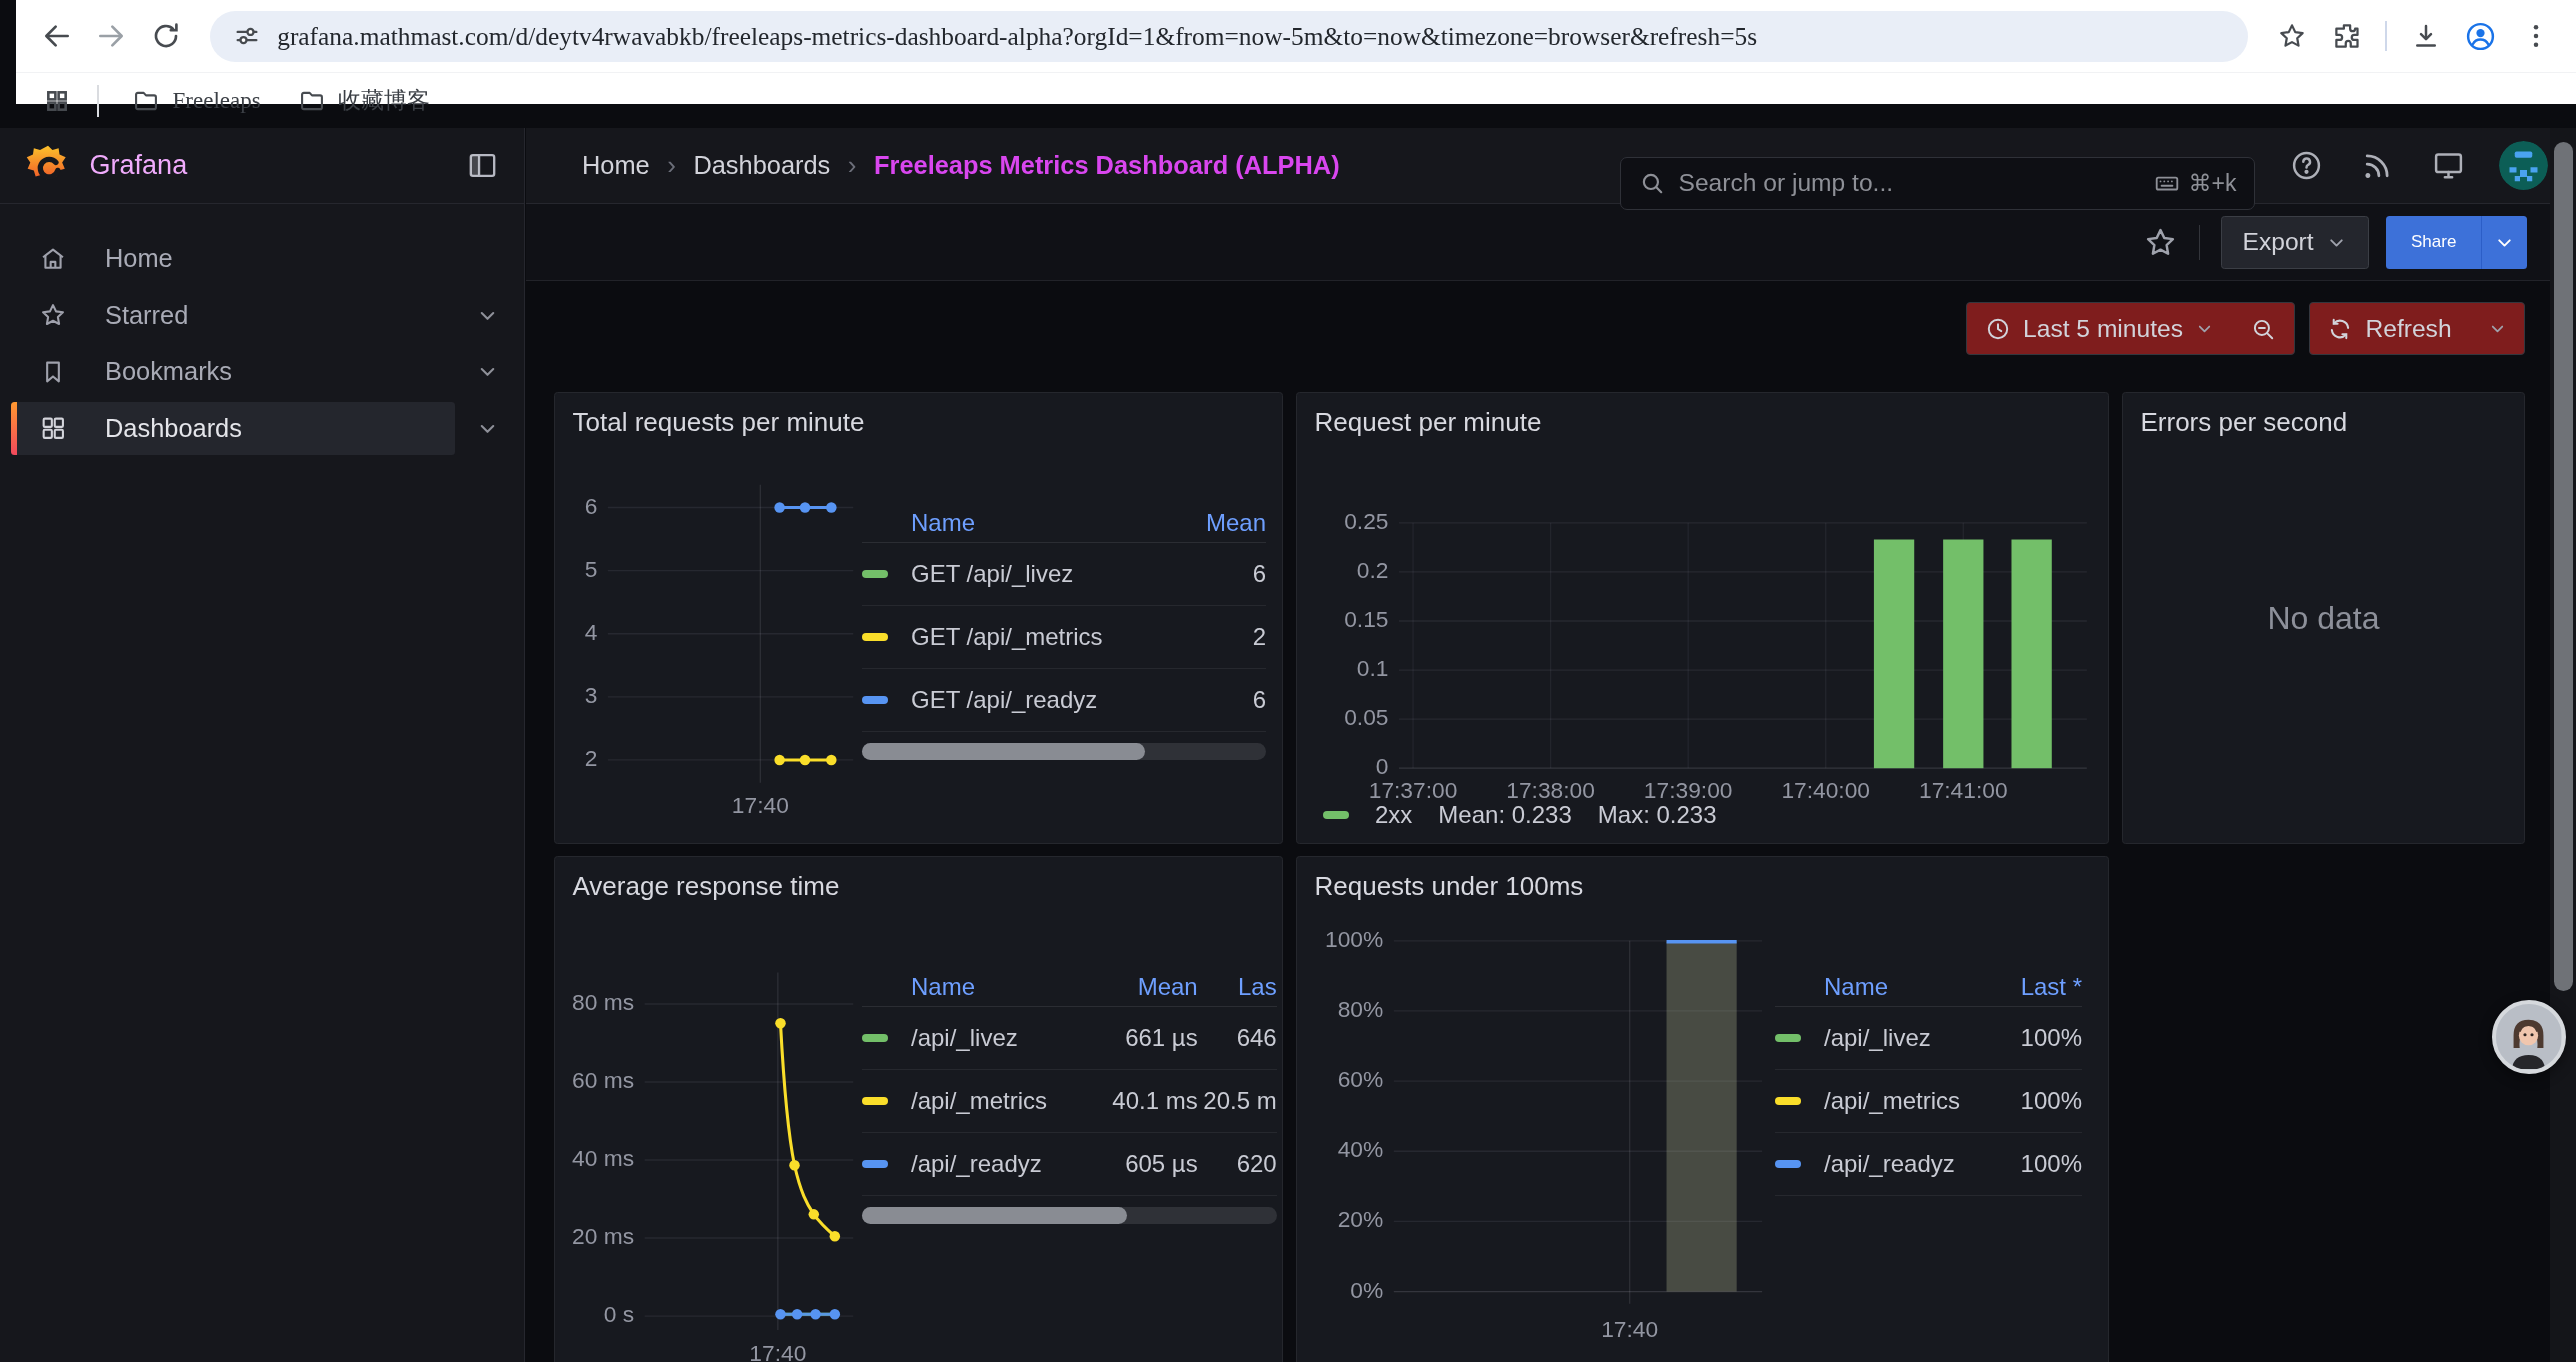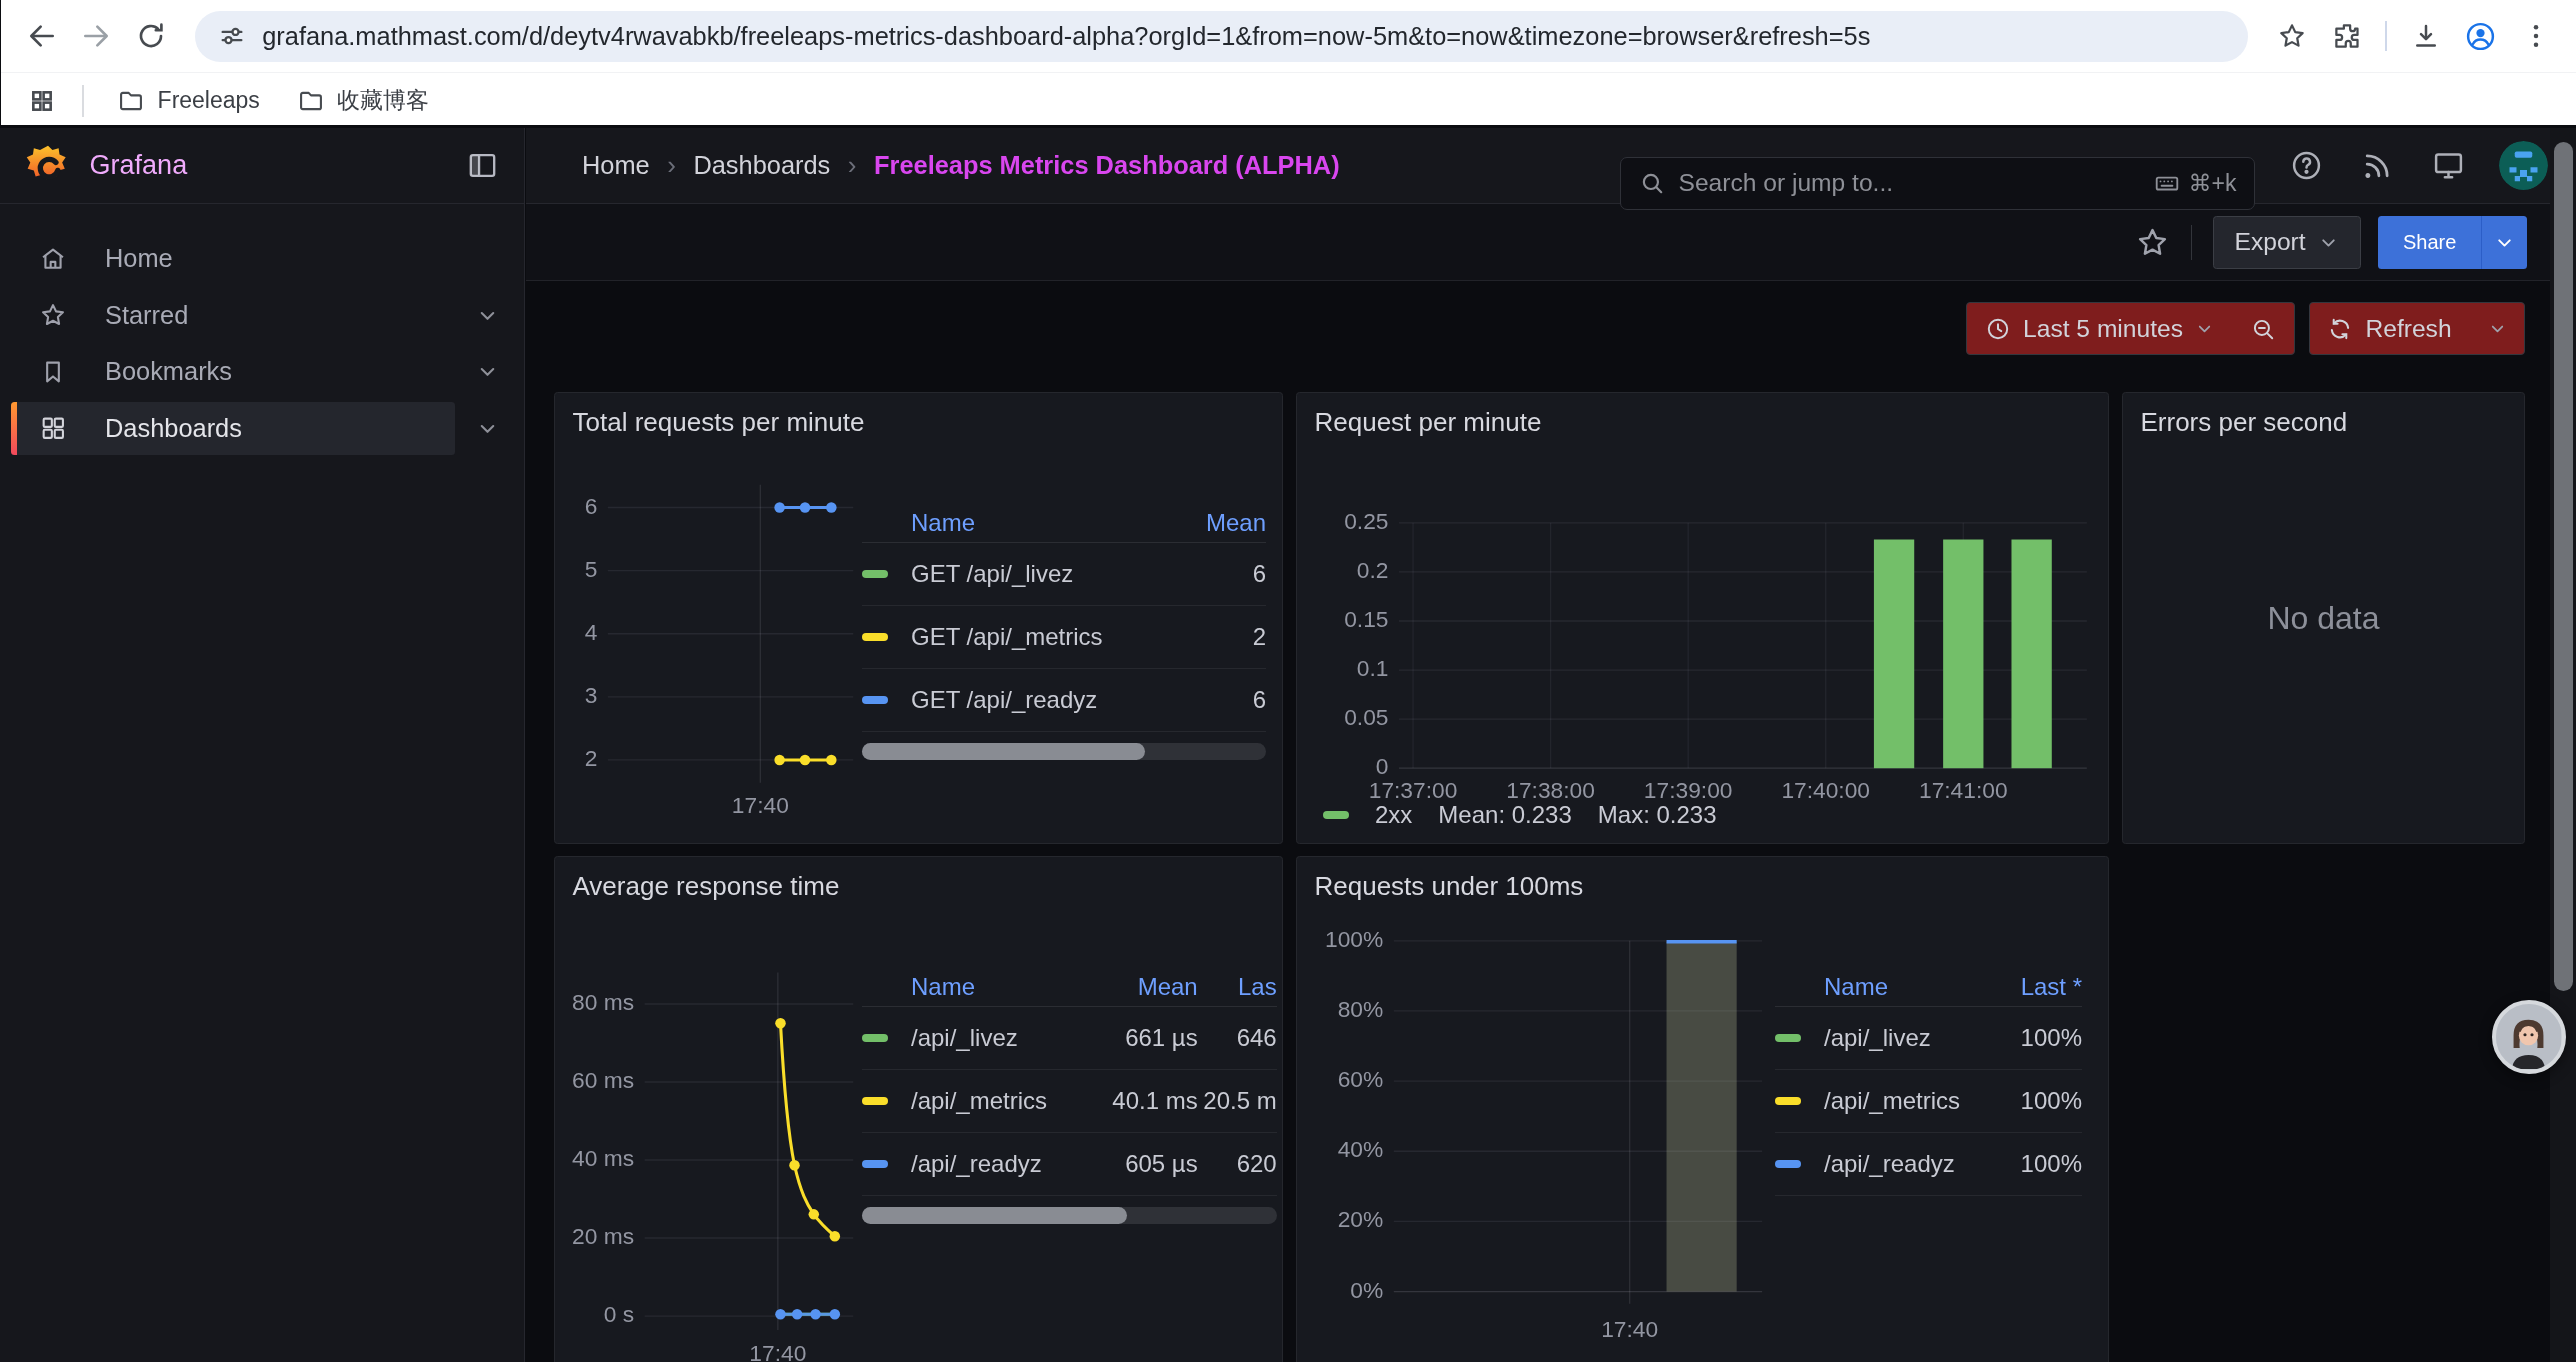--- a/index.html
+++ b/index.html
@@ -1,21 +1,21 @@
 <!DOCTYPE html>
 <html style="font-size:14px"><head>
 <meta charset="utf-8">
 <style>
   * { box-sizing: border-box; margin: 0; padding: 0; }
   html,body { width:2576px; height:1363px; overflow:hidden; background:#0b0c10;
     font-family:"Liberation Sans", sans-serif; }
   svg { display:block; }
 
   
-  .chrome { position:absolute; top:0; left:1px; right:0; height:125px; background:#ffffff; }
+  .chrome { position:absolute; top:0; left:16px; right:0; height:104px; background:#ffffff;font-family:Liberation Serif, serif; }
   .toolbar { height:72px; display:flex; align-items:center; padding:0 17.5px; gap:8.8px; }
   .tbtn { width:46px; height:46px; display:flex; align-items:center; justify-content:center;
           border-radius:50%; color:#474b50; flex:0 0 auto; }
   .tbtn.dim { color:#9aa0a6; }
   .urlpill { flex:1; height:51px; background:#e9eef7; border-radius:25.4px; display:flex;
              align-items:center; padding:0 23px; gap:16px; margin:0 12.3px; min-width:0; }
   .urltext { font-size:25.4px; color:#23272d; white-space:nowrap; overflow:hidden; }
   .vsep-lite { width:1.8px; height:30px; background:#cfd8ea; margin:0 7px; }
   .bookbar { height:56px; display:flex; align-items:center; padding:0 21px; gap:12.3px; border-top:0.9px solid #f1f2f4; }
   .bm-item { display:flex; align-items:center; gap:12.3px; padding:5.3px 12.3px; border-radius:14px;
@@ -65,21 +65,21 @@
 
   .actionsrow { height:77px; background:#101116; border-bottom:0.9px solid #222329;
                 display:flex; align-items:center; justify-content:flex-end; padding-right:49px; }
   .staricon { color:#9fa2ac; margin-right:21px; }
   .adiv { width:0.9px; height:35px; background:#33353b; margin-right:21px; }
   .btn-export { height:53px; display:flex; align-items:center; gap:12.3px; padding:0 21px;
                 background:#24262d; border:0.9px solid #3b3e45; border-radius:3.5px;
                 color:#d2d3da; font-size:24.6px; margin-right:17.5px; }
   .share { display:flex; height:53px; }
   .share-main { display:flex; align-items:center; padding:0 24.6px; background:#3d71d9;
-                color:#fff; font-size:20px; font-weight:500; border-radius:3.5px 0 0 3.5px; }
+                color:#fff; font-size:17px; font-weight:500; border-radius:3.5px 0 0 3.5px; }
   .share-arrow { width:46px; display:flex; align-items:center; justify-content:center;
                  background:#3d71d9; border-left:0.9px solid #2c5ec7; border-radius:0 3.5px 3.5px 0; color:#fff; }
 
   .canvas { position:absolute; top:155px; left:0; right:0; bottom:0; background:#0b0c10; overflow:hidden; }
 
   .timebar { position:absolute; top:19px; right:51px; display:flex; gap:14px; }
   .tgroup { display:flex; align-items:flex-start; background:#7f1d1d; border:0.9px solid #34373e;
             border-radius:4px; overflow:hidden; }
   .tseg { display:flex; align-items:center; gap:12.3px; padding:0 17.5px; height:51px;
           color:#d2d3da; font-size:24.6px; }

